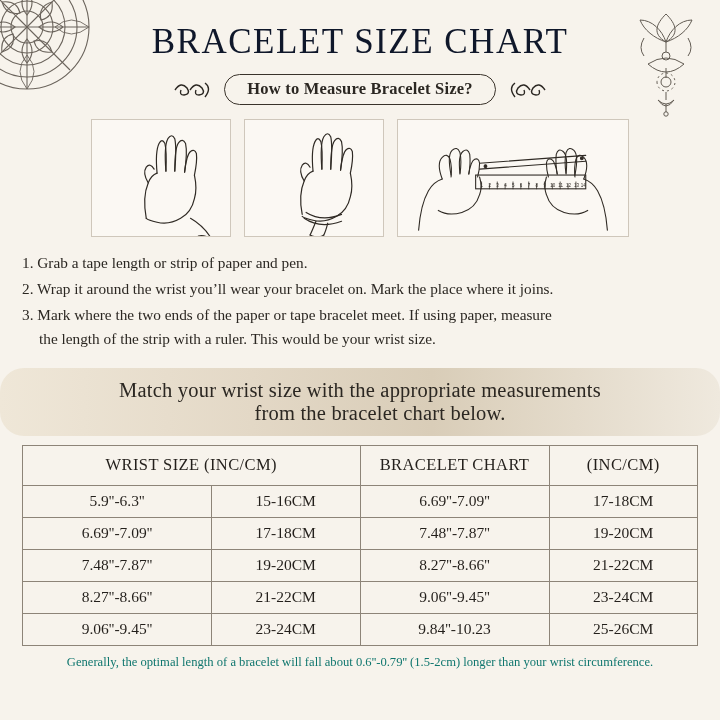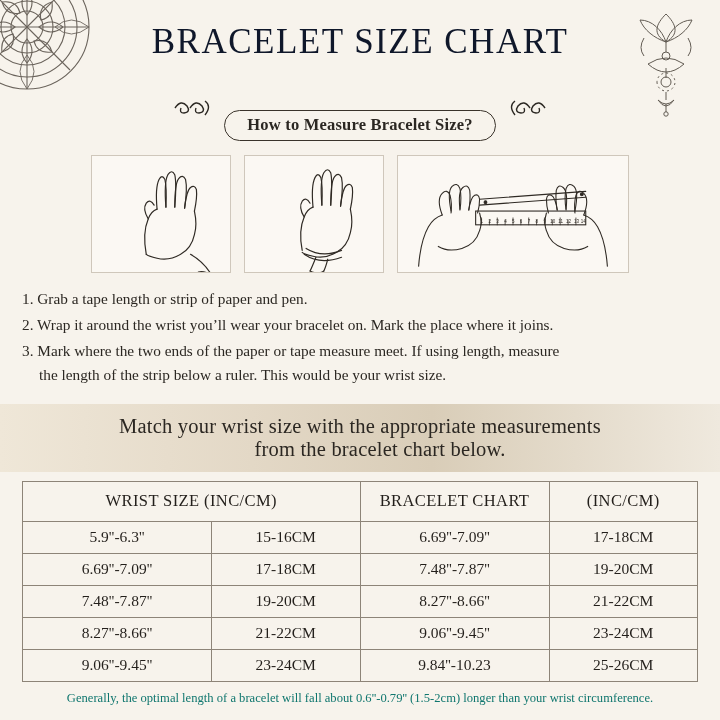--- a/index.html
+++ b/index.html
@@ -65,21 +65,20 @@
     height: 22px;
   }
   .subtitle-pill {
     border: 1.4px solid #3a332b;
     border-radius: 16px;
     padding: 4px 22px 5px 22px;
     font-size: 16.5px;
     font-weight: bold;
     letter-spacing: .2px;
     background: #f7f3ec;
-    margin-top: 36px;
   }
 
   
   .illus-row {
     display: flex;
     justify-content: center;
     gap: 13px;
     margin-top: 14px;
   }
   .illus {
@@ -112,20 +111,21 @@
   
   .banner {
     margin-top: 16px;
     height: 68px;
     background: linear-gradient(90deg, #efe7d8 0%, #e3d8c6 35%, #d9cdb8 60%, #efe9de 100%);
     display: flex;
     flex-direction: column;
     align-items: center;
     justify-content: center;
     text-align: center;
+    border-radius: 24px;
   }
   .banner-l1 { font-size: 20.5px; letter-spacing: .2px; }
   .banner-l2 { font-size: 20.5px; letter-spacing: .2px; margin-left: 40px; }
 
   
   table.size-table {
     border-collapse: collapse;
     margin: 0 auto;
     margin-top: 9px;
     width: 676px;
@@ -340,22 +340,22 @@
       <li>
         <span>1.</span>
         <span>Grab a tape length or strip of paper and pen.</span>
       </li>
       <li>
         <span>2.</span>
         <span>Wrap it around the wrist you’ll wear your bracelet on. Mark the place where it joins.</span>
       </li>
       <li>
         <span>3.</span>
-        <span>Mark where the two ends of the paper or tape measure meet. If using length, measure</span>
-        <span class="step-indent">the length of the strip below a ruler. This would be your wrist size.</span>
+        <span>Mark where the two ends of the paper or tape bracelet meet. If using paper, measure</span>
+        <span class="step-indent">the length of the strip with a ruler. This would be your wrist size.</span>
       </li>
     </ol>
   </div>
 
   <div class="banner">
     <div class="banner-l1">Match your wrist size with the appropriate measurements</div>
     <div class="banner-l2">from the bracelet chart below.</div>
   </div>
 
   <table class="size-table">

